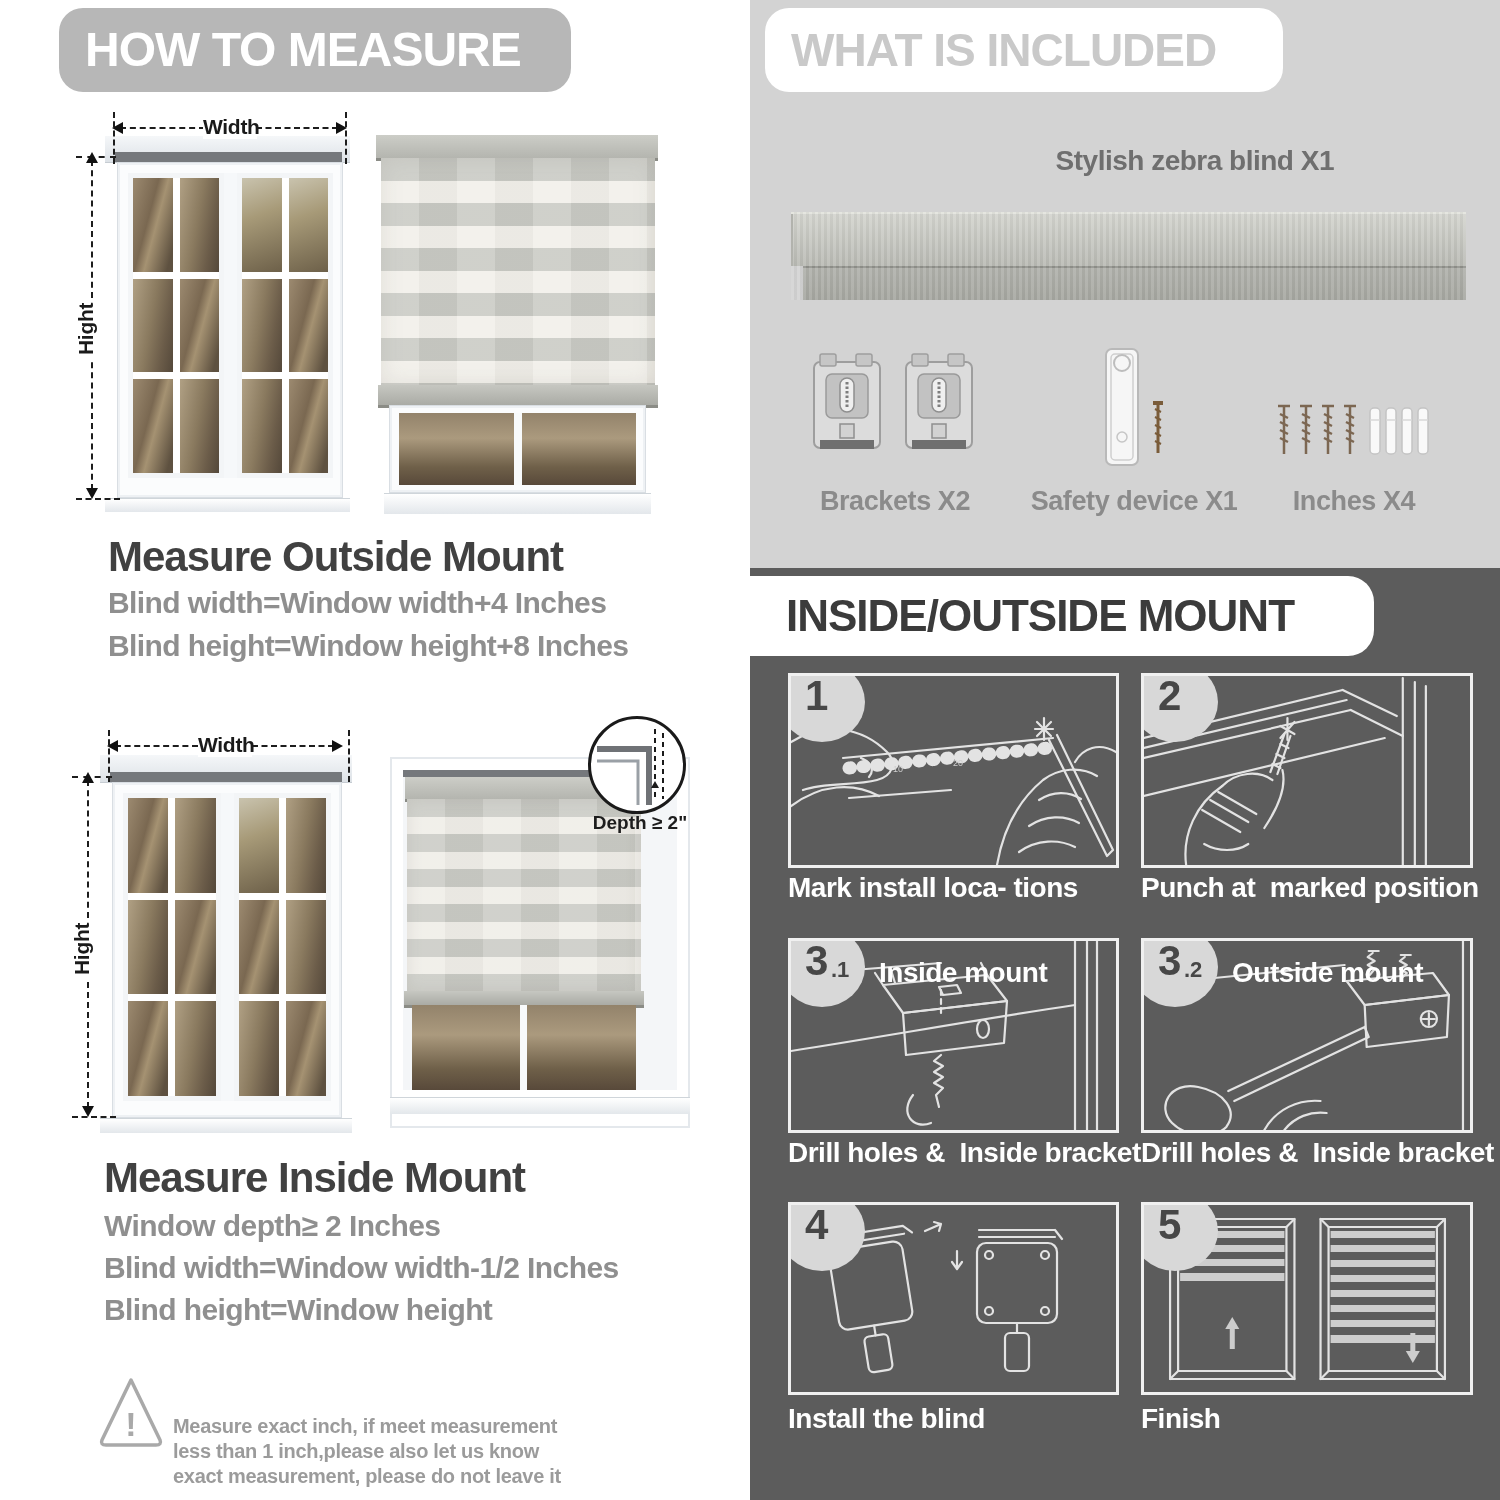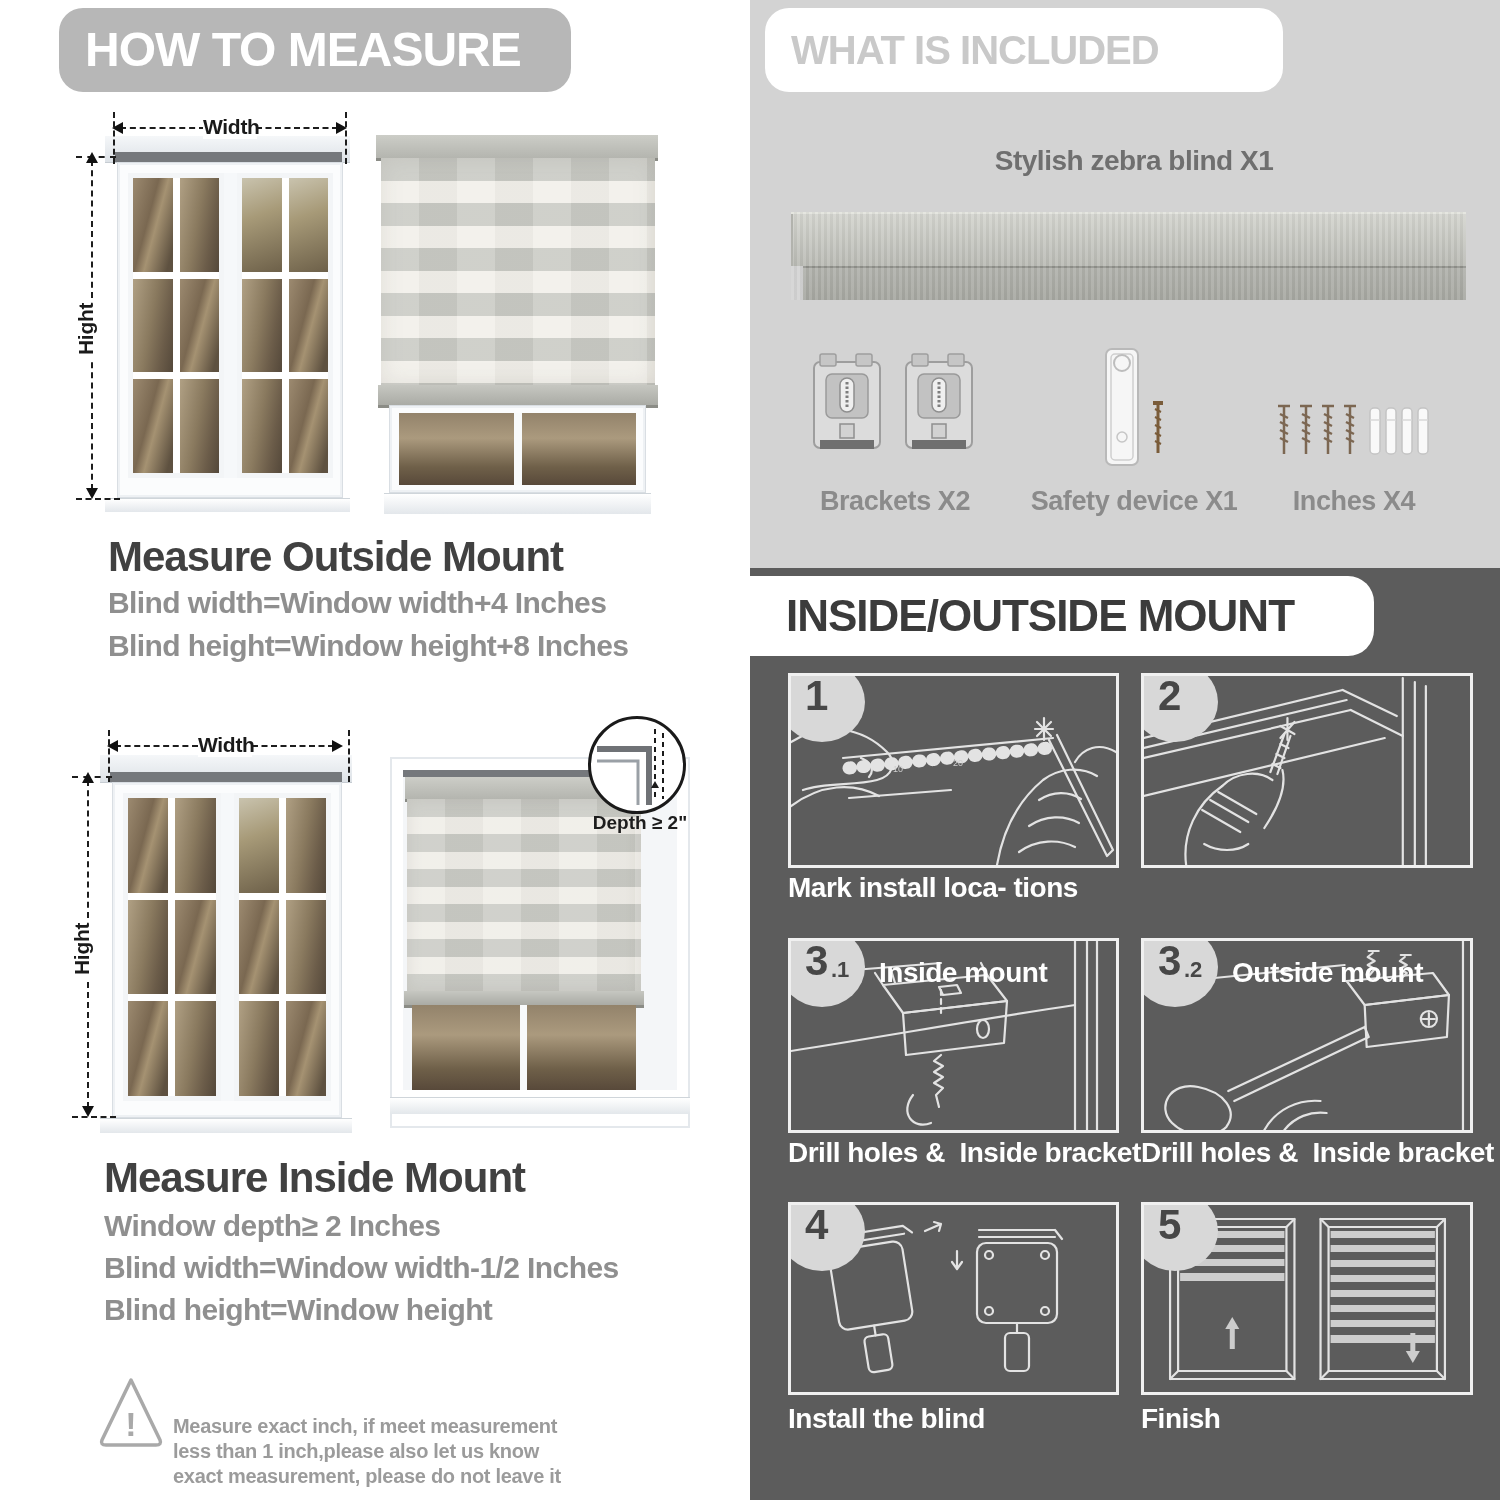--- a/index.html
+++ b/index.html
@@ -5,21 +5,21 @@
   html,body{margin:0;padding:0;background:#fff;}
   #page{position:relative;width:1500px;height:1500px;overflow:hidden;background:#ffffff;
         font-family:"Liberation Sans",sans-serif;}
   .abs{position:absolute;}
 
   
   .pill-gray{position:absolute;left:15px;top:8px;width:512px;height:84px;background:#b7b7b7;
              border-radius:24px;color:#ffffff;font-size:48px;font-weight:bold;line-height:84px;
              padding-left:26px;letter-spacing:-1px;box-sizing:border-box;margin-left:44px;}
   .pill-white{position:absolute;left:765px;top:8px;width:518px;height:84px;background:#ffffff;
-             border-radius:24px;color:#c9c9c9;font-size:40px;font-weight:bold;line-height:84px;
+             border-radius:24px;color:#c9c9c9;font-size:46px;font-weight:bold;line-height:84px;
              padding-left:26px;letter-spacing:-1px;box-sizing:border-box;}
 
   
   .dash-h{position:absolute;border-top:2px dashed #1d1d1d;}
   .dash-v{position:absolute;border-left:2px dashed #1d1d1d;}
   .tri{position:absolute;width:0;height:0;}
   .tri.l{border-top:6px solid transparent;border-bottom:6px solid transparent;border-right:11px solid #111;}
   .tri.r{border-top:6px solid transparent;border-bottom:6px solid transparent;border-left:11px solid #111;}
   .tri.u{border-left:6px solid transparent;border-right:6px solid transparent;border-bottom:11px solid #111;}
   .tri.d{border-left:6px solid transparent;border-right:6px solid transparent;border-top:11px solid #111;}
@@ -54,21 +54,21 @@
 
   
   .h-big{position:absolute;font-size:42px;font-weight:bold;color:#414141;letter-spacing:-1px;white-space:pre;}
   .h-sub{position:absolute;font-size:30px;font-weight:bold;color:#8f8f8f;letter-spacing:-0.6px;white-space:pre;}
   .warn-text{position:absolute;font-size:20px;font-weight:bold;color:#9b9b9b;letter-spacing:-0.3px;
              width:400px;line-height:25px;}
   .depth-note{position:absolute;font-size:19px;font-weight:bold;color:#1d1d1d;text-align:center;}
 
   
   #included{position:absolute;left:750px;top:0;width:750px;height:568px;background:#d3d3d3;}
-  .product-label{position:absolute;left:934px;top:145px;width:400px;text-align:center;
+  .product-label{position:absolute;left:934px;top:145px;width:400px;text-align:right;
                  font-size:28px;font-weight:bold;color:#6f6f6f;letter-spacing:-0.5px;}
   .rail-top{position:absolute;left:791px;top:212px;width:675px;height:54px;
             background:linear-gradient(180deg,#d4d5cf,#c2c3bd 65%,#b9bab4);
             box-shadow:inset 0 2px 0 #e2e3dd, inset 2px 0 0 #a9aaa4;}
   .rail-front{position:absolute;left:803px;top:266px;width:663px;height:34px;
             background:linear-gradient(180deg,#b0b1ab,#a5a6a0);box-shadow:inset 0 2px 0 #90918b;}
   .rail-texture{position:absolute;left:791px;top:212px;width:675px;height:88px;
             background:repeating-linear-gradient(90deg,rgba(255,255,255,.10) 0 3px,rgba(0,0,0,.03) 3px 6px);}
   .item-label{position:absolute;font-size:27px;font-weight:bold;color:#8b8b8b;text-align:center;letter-spacing:-0.4px;}
 
@@ -353,20 +353,21 @@
         <path d="M128,88 l8,4 M132,78 l8,4 M136,68 l8,4"></path>
         <path d="M136,50 l14,8 M150,46 l-14,16 M143,42 l0,22"></path>
         <path d="M60,168 C74,176 92,176 104,168"></path>
       </g>
     </svg>
     <div class="badge">
       <span class="num">2</span>
       <span class="sub"></span>
     </div>
   </div>
+  <div class="step-caption" style="left:1141px;top:872px;">Punch at  marked position</div>
 
   <div class="panel" style="left:788px;top:938px;width:331px;height:195px;">
     <svg class="art" viewBox="0 0 325 189" preserveAspectRatio="none">
       <g class="stroke">
         <path d="M284,0 L284,189 M296,0 L296,189 M306,0 L306,189"></path>
         <path d="M0,110 C90,96 190,78 284,64"></path>
         <path d="M0,34 L150,22"></path>
         <path d="M92,44 L196,34 L216,60 L112,72 Z"></path>
         <path d="M92,44 l-8,-12 M104,42 l-4,-13 M196,34 l-6,-12"></path>
         <path d="M148,46 l18,-2 4,8 -18,2 Z"></path>

